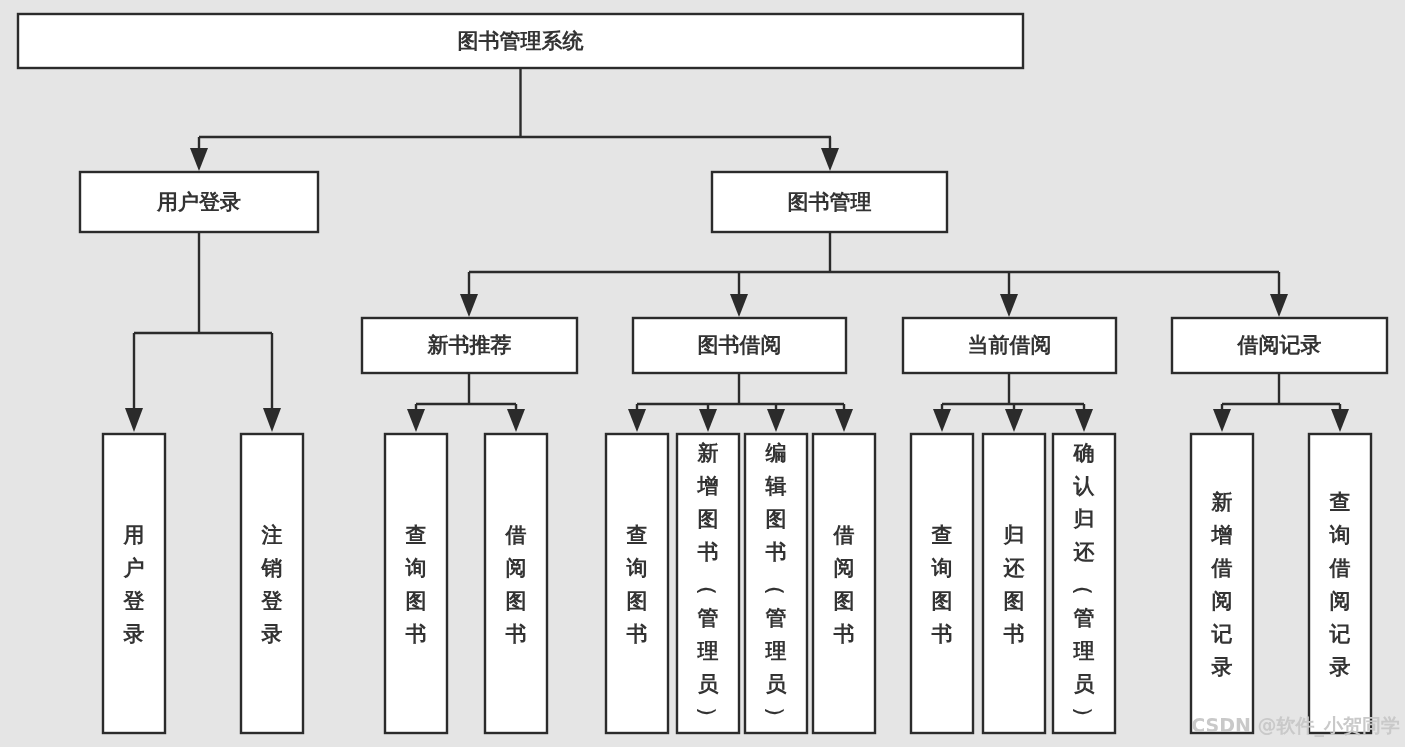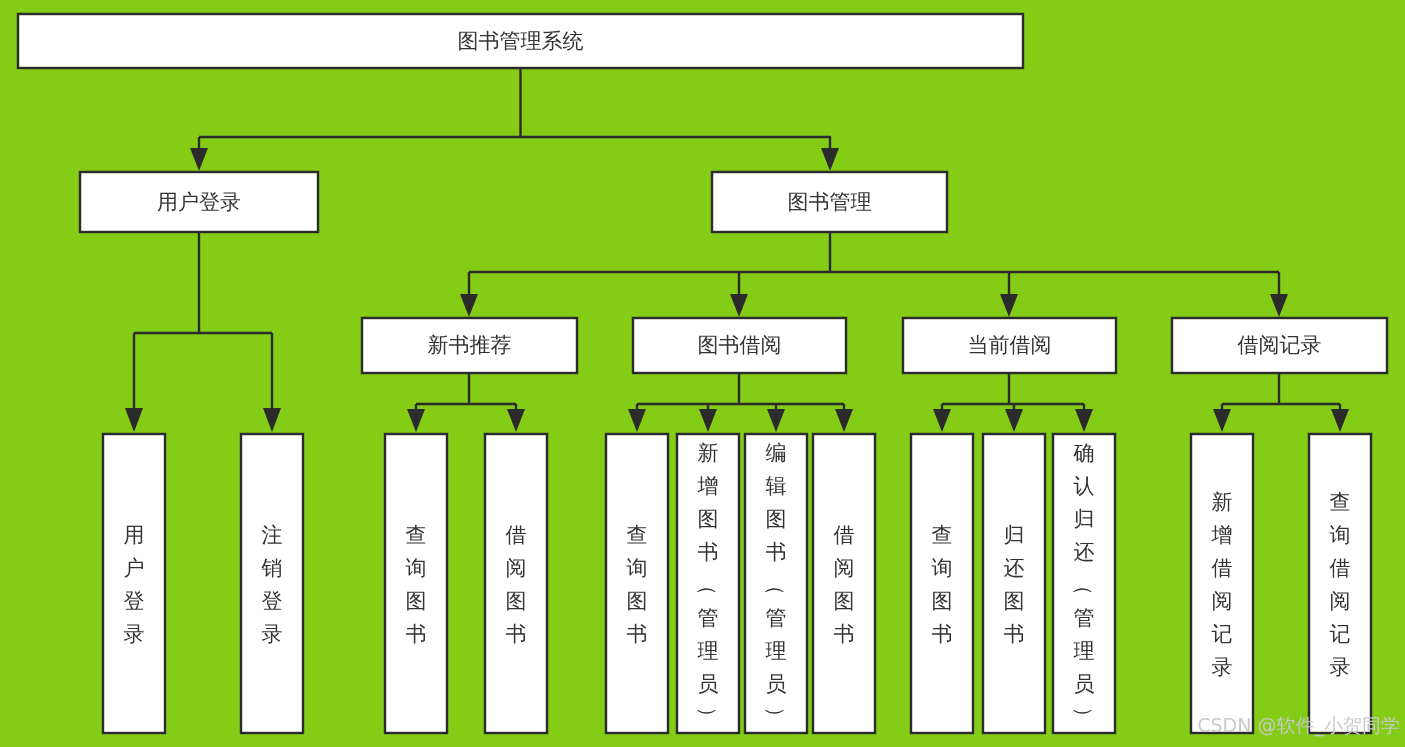--- a/index.html
+++ b/index.html
@@ -8,22 +8,23 @@
     padding: 0;
     background: #ffffff;
   }
   body {
     font-family: "DejaVu Sans", "Liberation Sans", sans-serif;
   }
   #diagram-root {
     position: relative;
     width: 1405px;
     height: 747px;
-    background: #84cc16;
+    background: #e5e5e5;
     overflow: hidden;
+    font-weight: bold;
   }
   svg#tree-svg {
     position: absolute;
     left: 0;
     top: 0;
     width: 1405px;
     height: 747px;
     display: block;
   }
   .node-rect {

